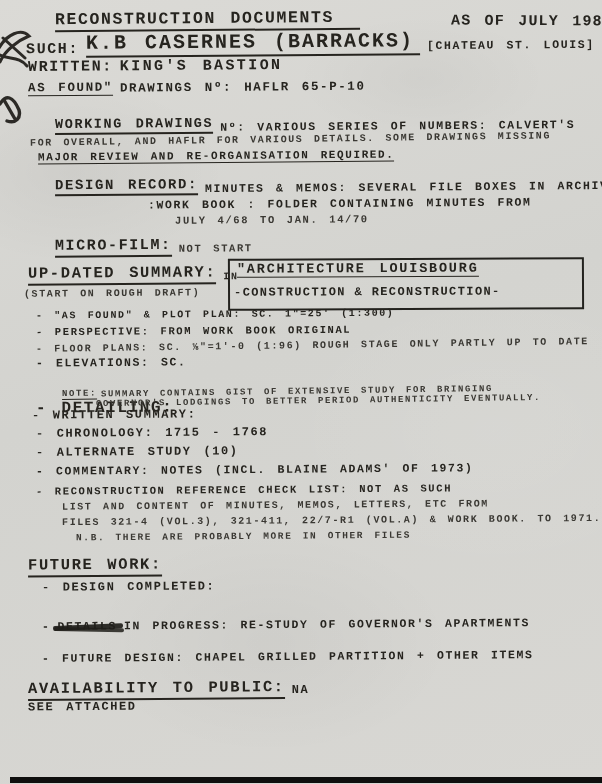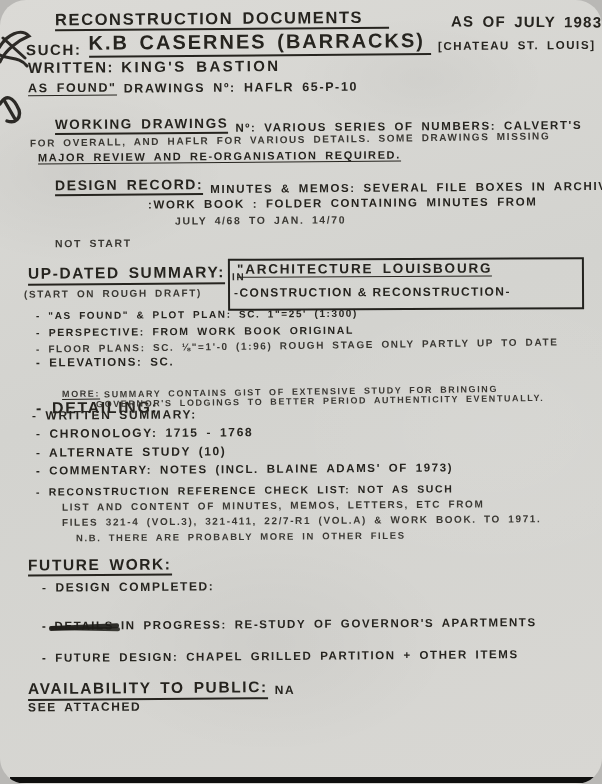--- a/index.html
+++ b/index.html
@@ -1,27 +1,26 @@
 <!DOCTYPE html>
 <html><head>
 <meta charset="utf-8">
 <style>
   html,body{margin:0;padding:0;background:#b9b8b5;}
   .sheet{
     position:relative;width:602px;height:784px;overflow:hidden;
-    font-family:Liberation Sans, sans-serif;
+    font-family:Liberation Mono, monospace;
     color:#26241f;
     background-color:#d7d6d2;
     background-image:
       radial-gradient(ellipse 220px 130px at 12% 22%, rgba(0,0,0,0.045), transparent 70%),
       radial-gradient(ellipse 320px 220px at 82% 55%, rgba(255,255,255,0.06), transparent 70%),
       radial-gradient(ellipse 260px 160px at 45% 82%, rgba(0,0,0,0.035), transparent 70%),
       radial-gradient(ellipse 180px 90px at 70% 10%, rgba(0,0,0,0.03), transparent 70%),
       linear-gradient(163deg,#dbdad6 0%,#d3d3cf 45%,#d8d7d3 100%);
-    border-radius: 26px;
   }
   .ln{position:absolute;white-space:nowrap;font-weight:700;letter-spacing:1.6px;word-spacing:3px;}
   .ul{border-bottom:2.4px solid #26241f;padding-bottom:1px;}
   .ul-thin{border-bottom:1.8px solid #26241f;padding-bottom:0px;}
   .row{display:flex;align-items:flex-end;gap:7px;}
   .tilt-a{transform:rotate(-0.45deg);}
   .tilt-b{transform:rotate(-0.8deg);}
   .tilt-c{transform:rotate(0.35deg);}
   .light{color:#3a3833;}
   .struck{position:relative;display:inline-block;padding:0 2px;}
@@ -77,41 +76,42 @@
   </div>
 
   <div class="ln row tilt-a" style="left:55px;top:175px;">
     <span class="ul" style="font-size:14px;">DESIGN RECORD:</span>
     <span style="font-size:11.5px;">MINUTES &amp; MEMOS: SEVERAL FILE BOXES IN ARCHIVES.</span>
   </div>
   <div class="ln tilt-a" style="left:148px;top:197px;font-size:11.5px;">:WORK BOOK : FOLDER CONTAINING MINUTES FROM</div>
   <div class="ln tilt-a light" style="left:175px;top:214px;font-size:10.5px;">JULY 4/68 TO JAN. 14/70</div>
 
   <div class="ln row tilt-a" style="left:55px;top:237px;">
+    <span class="ul" style="font-size:15px;">MICRO-FILM:</span>
     <span class="light" style="font-size:10.5px;margin-bottom:2px;">NOT START</span>
   </div>
 
   <div class="ln row tilt-a" style="left:28px;top:264px;">
     <span class="ul" style="font-size:15.5px;">UP-DATED SUMMARY:</span>
     <span style="font-size:10px;margin-bottom:2px;">IN</span>
   </div>
   <div class="sum-box">
     <span class="b1 ul-thin">"ARCHITECTURE LOUISBOURG</span>
     <span class="b2">-CONSTRUCTION &amp; RECONSTRUCTION-</span>
   </div>
   <div class="ln tilt-a light" style="left:24px;top:288px;font-size:10px;">(START ON ROUGH DRAFT)</div>
 
   <div class="ln tilt-a" style="left:36px;top:309px;font-size:10px;">- "AS FOUND" &amp; PLOT PLAN: SC. 1"=25' (1:300)</div>
   <div class="ln tilt-a" style="left:36px;top:325px;font-size:10.5px;">- PERSPECTIVE: FROM WORK BOOK ORIGINAL</div>
   <div class="ln tilt-b light" style="left:36px;top:340px;font-size:10px;">- FLOOR PLANS: SC. ⅛"=1'-0 (1:96) ROUGH STAGE ONLY PARTLY UP TO DATE</div>
   <div class="ln tilt-a" style="left:36px;top:356px;font-size:11.5px;">- ELEVATIONS: SC.</div>
   <div class="ln tilt-a" style="left:36px;top:371px;font-size:16px;margin-top:28px;">- DETAILING:</div>
 
   <div class="ln row tilt-b light" style="left:62px;top:386px;gap:4px;">
-    <span class="ul-thin" style="font-size:9px;">MORE:</span>
+    <span class="ul-thin" style="font-size:9px;">NOTE:</span>
     <span style="font-size:9px;">SUMMARY CONTAINS GIST OF EXTENSIVE STUDY FOR BRINGING</span>
   </div>
   <div class="ln tilt-b light" style="left:96px;top:396px;font-size:9px;">GOVERNOR'S LODGINGS TO BETTER PERIOD AUTHENTICITY EVENTUALLY.</div>
 
   <div class="ln tilt-a" style="left:32px;top:408px;font-size:12px;">- WRITTEN SUMMARY:</div>
   <div class="ln tilt-a" style="left:36px;top:426px;font-size:12px;">- CHRONOLOGY: 1715 - 1768</div>
   <div class="ln tilt-a" style="left:36px;top:445px;font-size:12px;">- ALTERNATE STUDY (10)</div>
   <div class="ln tilt-a" style="left:36px;top:463px;font-size:11.5px;">- COMMENTARY: NOTES (INCL. BLAINE ADAMS' OF 1973)</div>
   <div class="ln tilt-a" style="left:36px;top:484px;font-size:10.5px;">- RECONSTRUCTION REFERENCE CHECK LIST: NOT AS SUCH</div>
 

